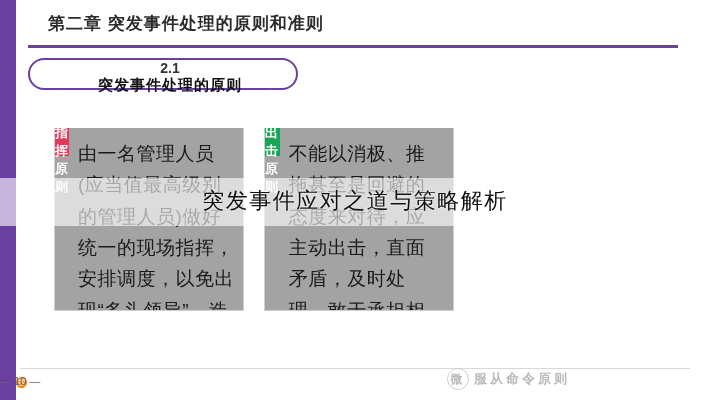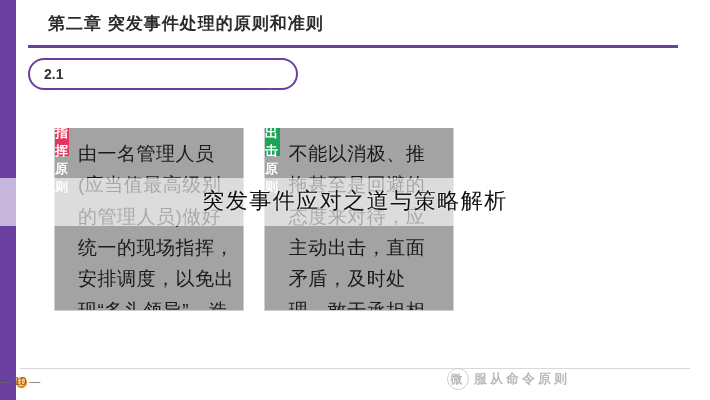--- a/index.html
+++ b/index.html
@@ -45,20 +45,21 @@
   
   .section-box {
     position: absolute;
     left: 28px; top: 58px;
     width: 270px; height: 32px;
     border: 2px solid #6b3fa0;
     border-radius: 16px;
     background: #ffffff;
     display: flex;
     align-items: center;
+    flex-direction: column;
   }
   .section-num {
     margin-left: 14px;
     font-size: 14px;
     font-weight: bold;
     color: #333333;
   }
   .section-title {
     margin-left: 14px;
     font-size: 15px;
@@ -184,20 +185,21 @@
 <div id="slide">
 
   <div class="left-band"></div>
   <div class="left-band-inner"></div>
 
   <div class="chapter">第二章  突发事件处理的原则和准则</div>
   <div class="chapter-rule"></div>
 
   <div class="section-box">
     <span class="section-num">2.1</span>
+    <span class="section-title">突发事件处理的原则</span>
   </div>
 
   <div class="cards">
 
     <div class="card">
       <div class="card-header h1">统一指挥原则</div>
       <div class="card-body">由一名管理人员(应当值最高级别的管理人员)做好统一的现场指挥，安排调度，以免出现“多头领导”，造成混乱。</div>
     </div>
 
 

